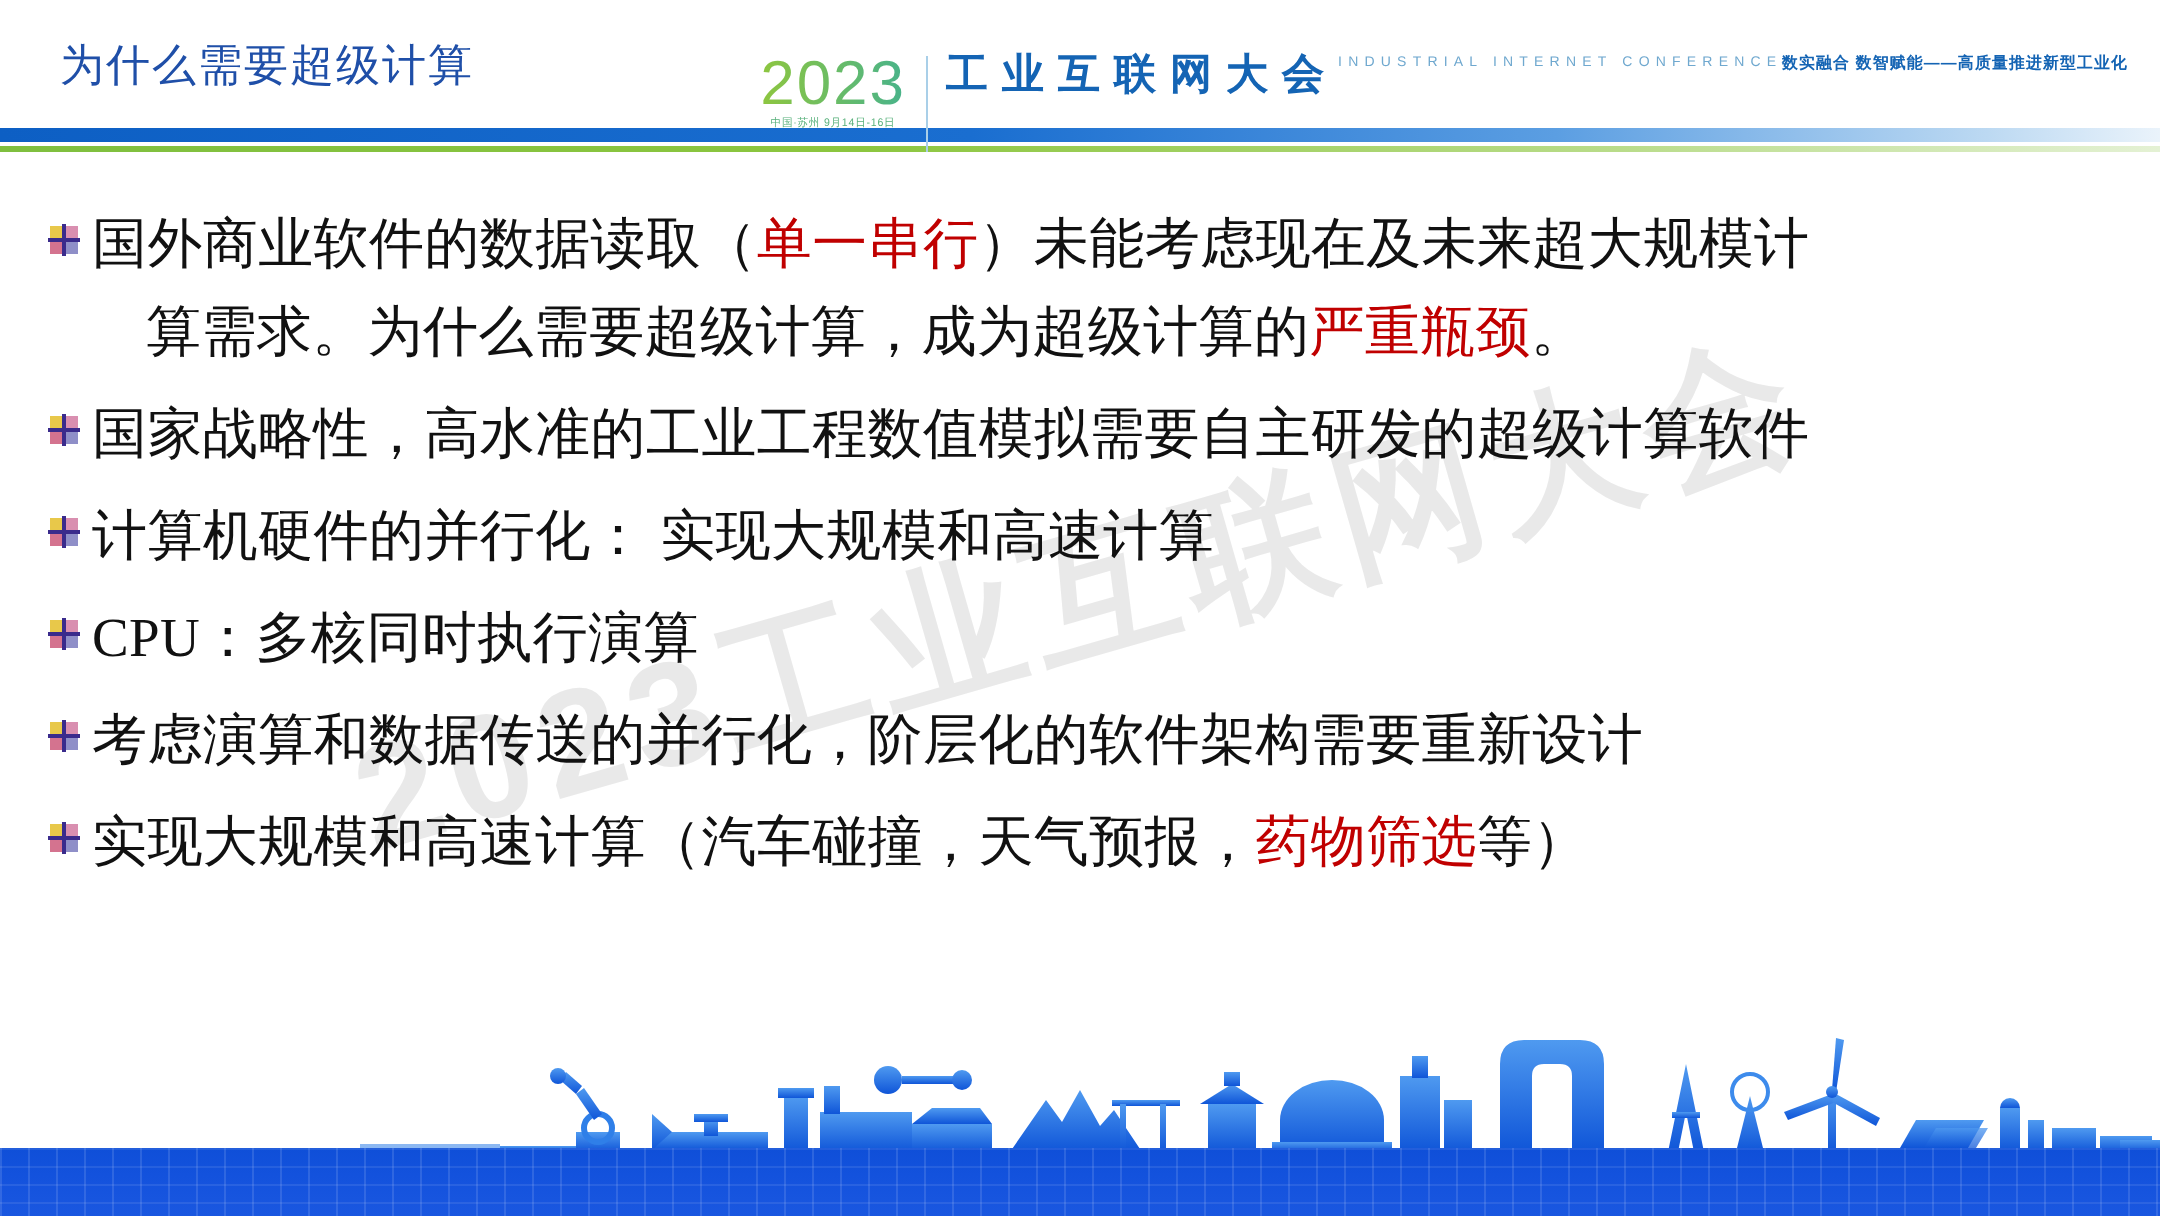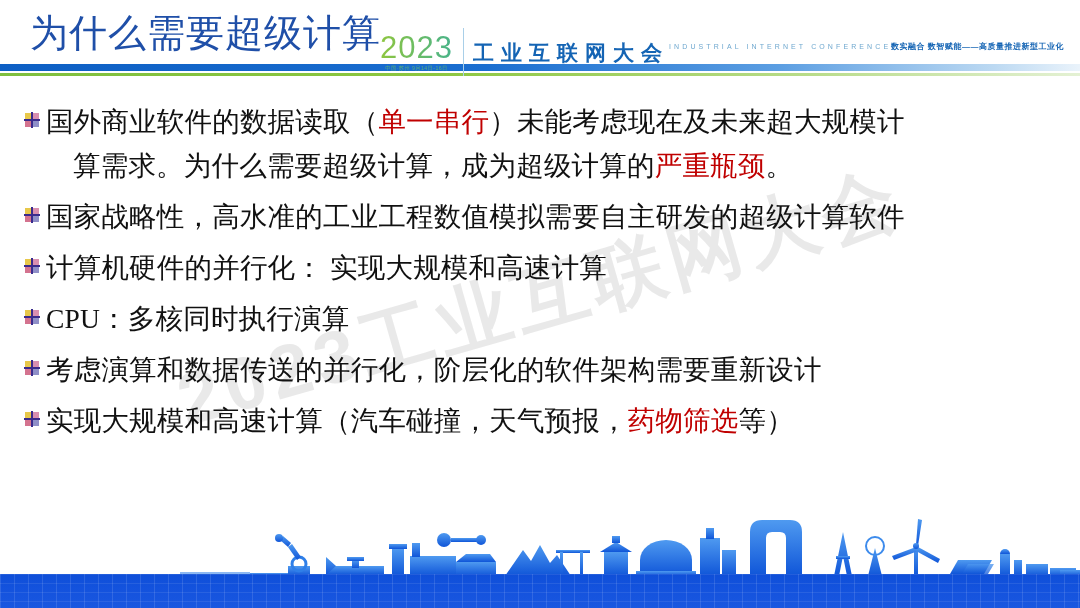--- a/index.html
+++ b/index.html
@@ -23,21 +23,21 @@
   .header {
     position: absolute;
     left: 0; top: 0;
     width: 1080px;
     height: 96px;
   }
   .slide-title {
     position: absolute;
     left: 30px;
     top: 14px;
-    font-size: 38px;
+    font-size: 22px;
     line-height: 38px;
     color: #1f4fa8;
     font-family: "Liberation Serif", "DejaVu Serif", serif;
     letter-spacing: 1px;
     white-space: nowrap;
   }
   .rule-blue {
     position: absolute;
     left: 0;
     top: 64px;
@@ -53,21 +53,21 @@
     height: 2.5px;
     background: linear-gradient(to right, #7fbf3f 0%, #8cc63f 40%, #b9dc8a 75%, #e4f1d4 100%);
   }
 
   
   .logo {
     position: absolute;
     right: 14px;
     top: 26px;
     display: flex;
-    align-items: center;
+    align-items: flex-start;
     height: 52px;
   }
   .logo-left {
     display: flex;
     flex-direction: column;
     align-items: center;
     padding-right: 10px;
   }
   .logo-year {
     font-family: "Liberation Sans", "DejaVu Sans", sans-serif;

